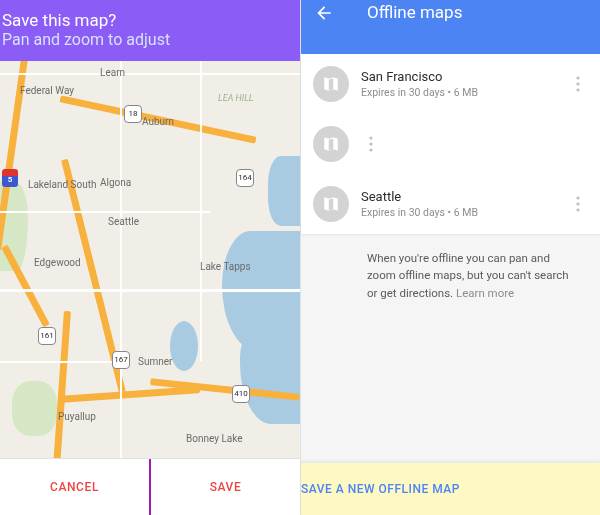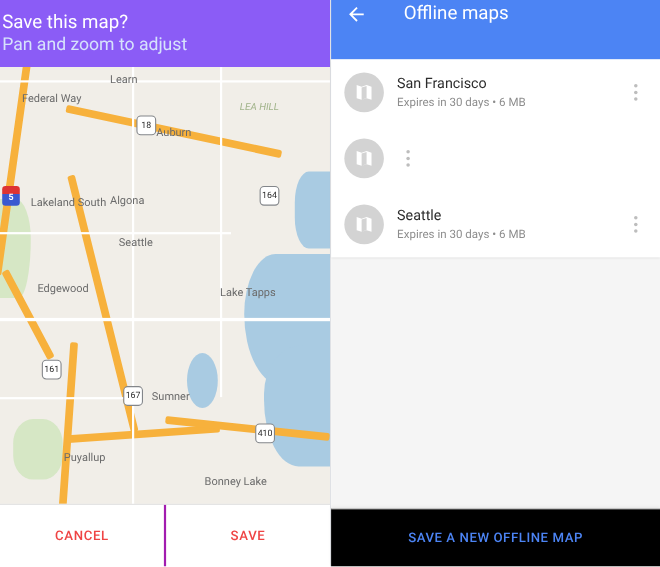--- a/index.html
+++ b/index.html
@@ -34,21 +34,21 @@
   .row{display:flex;align-items:center;padding:12px 12px;gap:12px;position:relative}
   .mico{width:36px;height:36px;border-radius:50%;background:#d3d3d3;display:flex;align-items:center;justify-content:center;flex:0 0 36px}
   .mico svg{width:18px;height:18px}
   .rTxt{flex:1;min-width:0}
   .rTitle{font-size:13px;color:#2c2c2c}
   .rSub{font-size:10.5px;color:#8d8d8d;margin-top:2px}
   .ov{width:20px;display:flex;align-items:center;justify-content:center;cursor:pointer}
   .ov svg circle{fill:#bdbdbd}
   .info{font-size:11.5px;color:#5b5b5b;line-height:1.5;padding:16px 20px 0 66px}
   .info .lm{color:#8d8d8d}
-  .footR{position:absolute;bottom:0;left:0;right:0;height:52px;background:#000000;display:flex;align-items:center;justify-content:center;border-top:1px solid #e8e8e8;box-shadow:0 -1px 3px rgba(0,0,0,.06)}
+  .footR{position:absolute;bottom:0;left:0;right:0;height:52px;background:#fef9c3;display:flex;align-items:center;justify-content:flex-start;border-top:1px solid #e8e8e8;box-shadow:0 -1px 3px rgba(0,0,0,.06)}
   .footR .btn{color:#4c84f4;font-size:12px;font-weight:500;letter-spacing:.5px;cursor:pointer}
 </style>
 </head>
 <body>
 
 <div class="stage">
 
   <div class="pane paneL">
     <div class="hdrL">
       <div class="title">Save this map?</div>
@@ -163,18 +163,21 @@
         <div class="ov">
             <svg width="4" height="16">
               <circle cx="2" cy="2" r="1.6"></circle>
               <circle cx="2" cy="8" r="1.6"></circle>
               <circle cx="2" cy="14" r="1.6"></circle>
             </svg>
           </div>
       </div>
     </div>
 
+    <div class="info">
+      <span>When you're offline you can pan and zoom offline maps, but you can't search or get directions. </span><span class="lm">Learn more</span>
+    </div>
 
     <div class="footR">
       <div class="btn">SAVE A NEW OFFLINE MAP</div>
     </div>
   </div>
 </div>
 
 </body></html>

